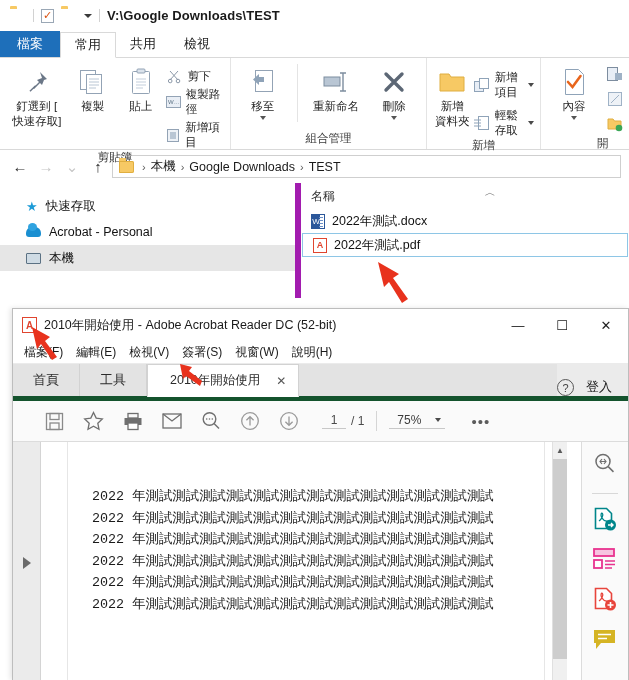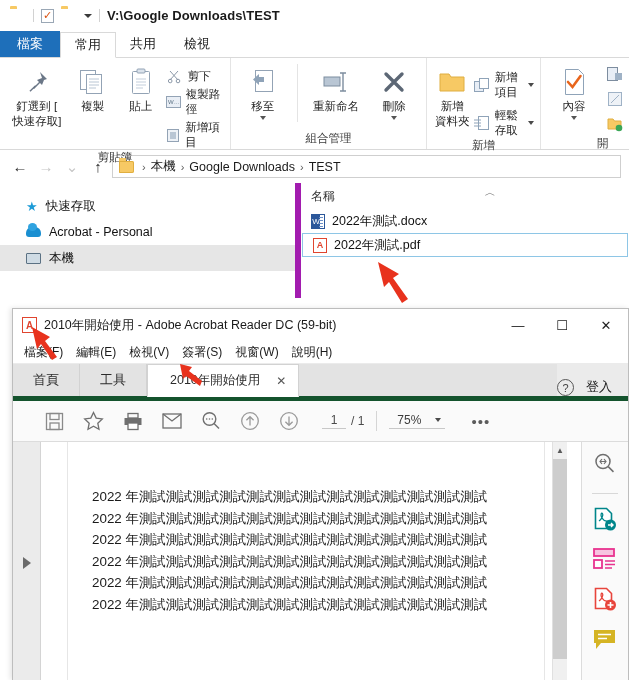--- a/index.html
+++ b/index.html
@@ -152,21 +152,21 @@
               display:flex; align-items:center; justify-content:center; }
   .expand-tri { width:0;height:0;border-top:6px solid transparent;border-bottom:6px solid transparent;
                 border-left:8px solid #6a6a6a; }
   .docarea { flex:1; background:#fff; position:relative; overflow:hidden; }
   .page {
     position:absolute; left:26px; top:0; right:36px; bottom:0; background:#fff;
     border-left:1px solid #e6e6e6; border-right:1px solid #e6e6e6;
     padding:44px 0 0 24px;
   }
   .pline { font-size:13.4px; color:#1a1a1a; line-height:21.5px; white-space:nowrap;
-           font-family:Liberation Sans, sans-serif; }
+           font-family:Liberation Mono, monospace; }
   .vscroll { position:absolute; right:14px; top:0; width:15px; bottom:0; background:#f0f0f0;
              border-left:1px solid #e0e0e0; }
   .vs-up { height:16px; display:flex; align-items:center; justify-content:center;
            font-size:8px; color:#5a5a5a; background:#f0f0f0; }
   .vs-thumb { position:absolute; top:17px; left:0; right:0; height:200px; background:#cdcdcd; }
   .rightrail { width:47px; background:#fafafa; border-left:1px solid #dcdcdc;
                display:flex; flex-direction:column; align-items:center; padding-top:10px; gap:11px; }
   .rr-sep { width:26px; height:1px; background:#d8d8d8; margin:2px 0; }
 
   
@@ -430,21 +430,21 @@
           <span>2022年測試.pdf</span>
         </div>
       </div>
     </div>
   </div>
 
   <div class="acro">
 
     <div class="acro-title">
       <span class="acro-logo">A</span>
-      <span class="acro-title-text">2010年開始使用 - Adobe Acrobat Reader DC (59-bit)</span>
+      <span class="acro-title-text">2010年開始使用 - Adobe Acrobat Reader DC (52-bit)</span>
       <span class="wbtn">—</span>
       <span class="wbtn">☐</span>
       <span class="wbtn">✕</span>
     </div>
 
     <div class="acro-menu">
       <span>檔案(F)</span>
       <span>編輯(E)</span>
       <span>檢視(V)</span>
       <span>簽署(S)</span>

